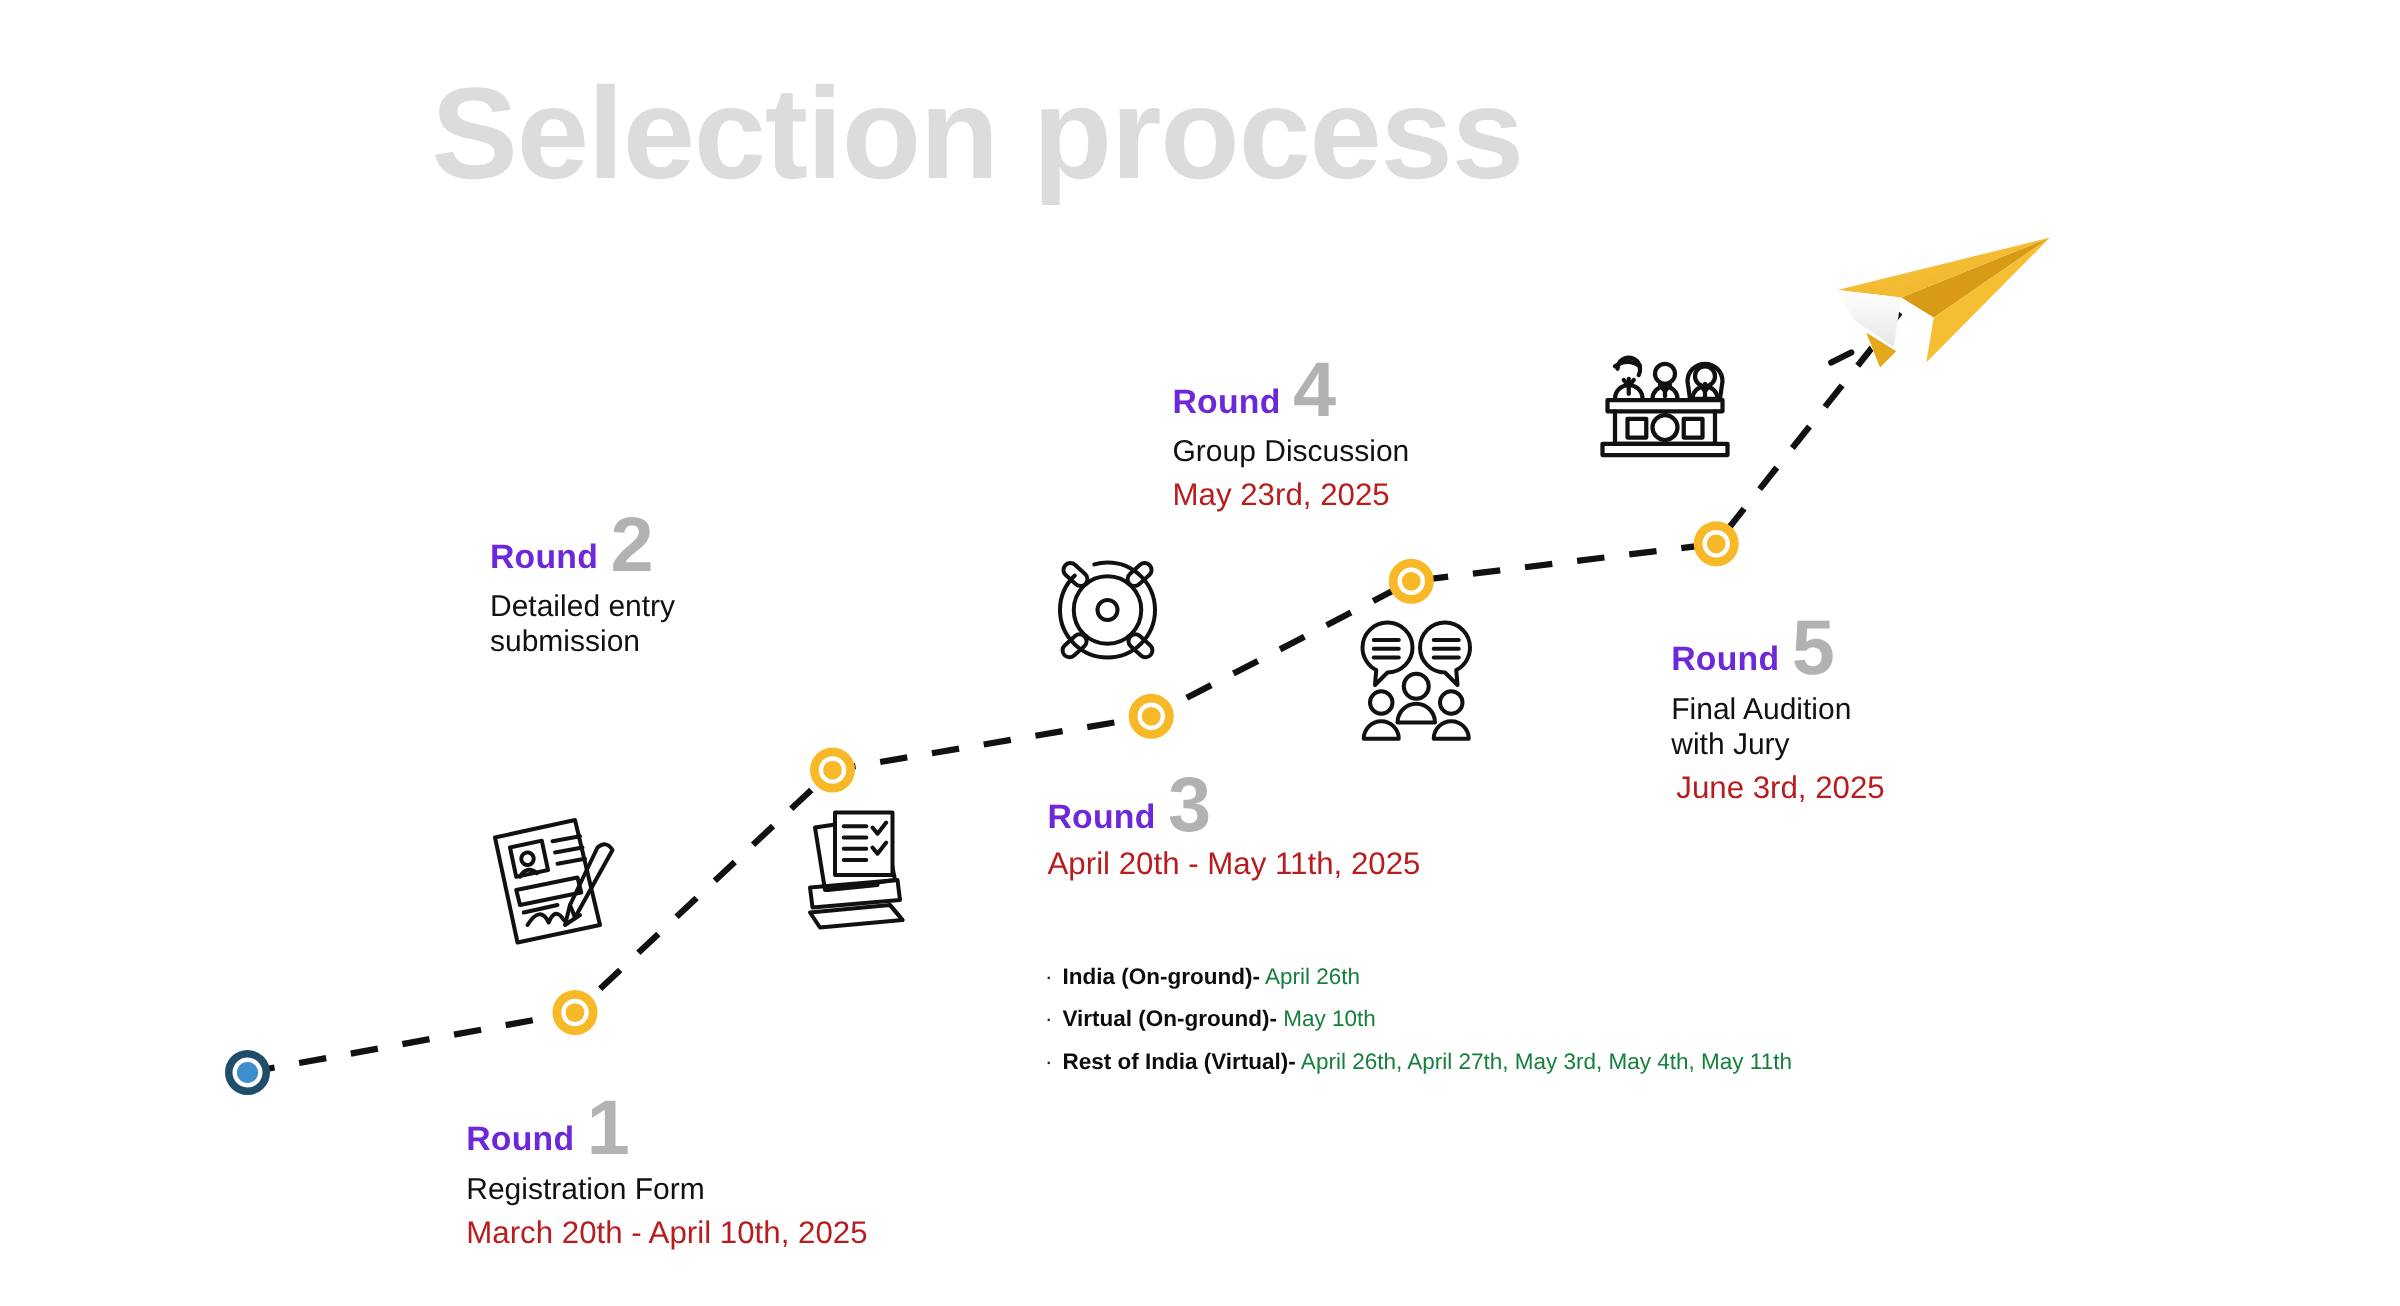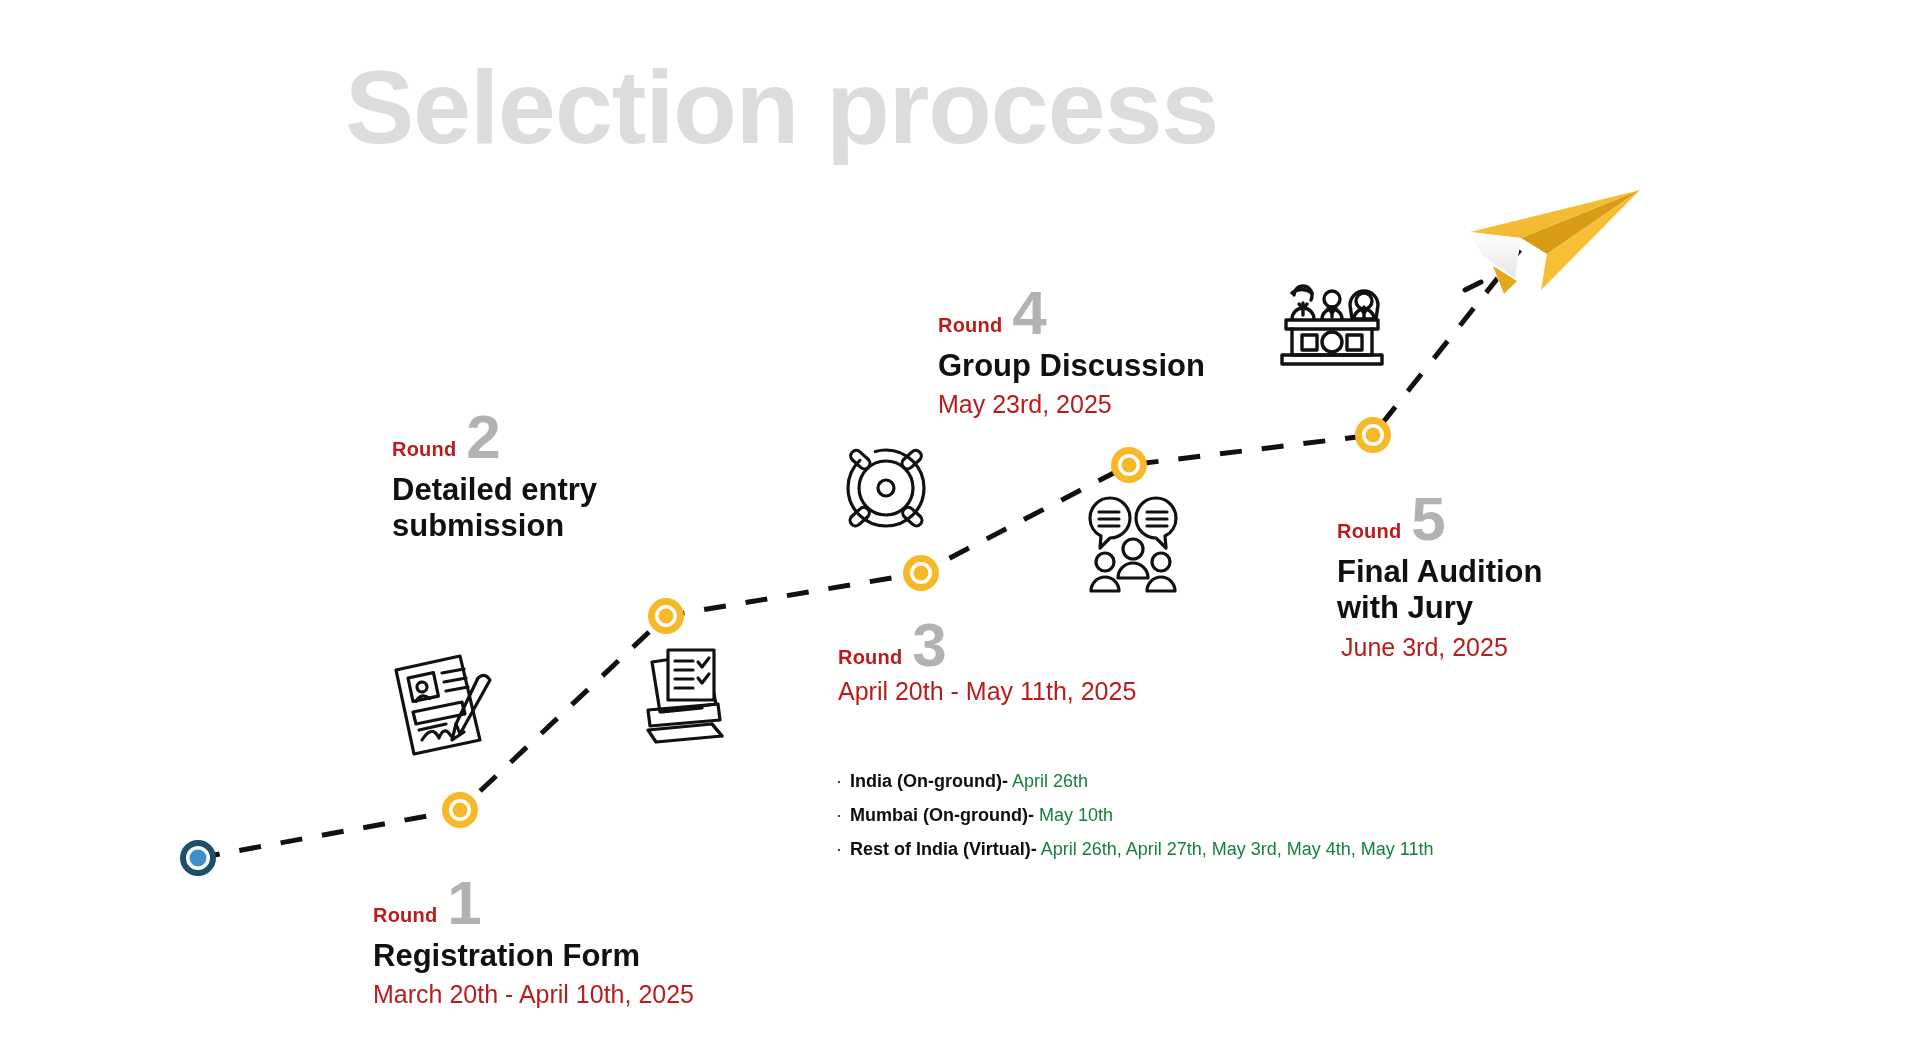--- a/index.html
+++ b/index.html
@@ -79,36 +79,36 @@
 
   
   .round-block { position: absolute; }
   .round-head {
     display: flex;
     align-items: flex-end;
     gap: 10px;
     line-height: 1;
   }
   .round-label {
-    font-size: 20px;
+    font-size: 27px;
     font-weight: 700;
-    color: #b91c1c;
+    color: #6d28d9;
     letter-spacing: .2px;
     padding-bottom: 4px;
   }
   .round-number {
     font-size: 62px;
     font-weight: 700;
     color: #b2b2b2;
     line-height: .82;
     letter-spacing: -1px;
   }
   .round-title {
-    font-size: 31px;
-    font-weight: 700;
+    font-size: 24px;
+    font-weight: 400;
     color: #111111;
     line-height: 1.18;
     margin-top: 9px;
     white-space: pre-line;
   }
   .round-date {
     font-size: 25px;
     font-weight: 400;
     color: #b91c1c;
     margin-top: 6px;
@@ -310,21 +310,21 @@
       <span class="round-number">3</span>
     </div>
     <div class="round-date">April 20th  - May 11th, 2025</div>
   </div>
 
   <ul id="gaming-locations">
     <li>
       <span class="dot">·</span><span class="loc">India (On-ground)-</span><span class="dates"> April 26th</span>
     </li>
     <li>
-      <span class="dot">·</span><span class="loc">Mumbai (On-ground)-</span><span class="dates"> May 10th</span>
+      <span class="dot">·</span><span class="loc">Virtual (On-ground)-</span><span class="dates"> May 10th</span>
     </li>
     <li>
       <span class="dot">·</span><span class="loc">Rest of India (Virtual)-</span><span class="dates"> April 26th, April 27th, May 3rd, May 4th, May 11th</span>
     </li>
   </ul>
 
   <div class="round-block" style="left:938px; top:288px;">
     <div class="round-head">
       <span class="round-label">Round</span>
       <span class="round-number">4</span>

